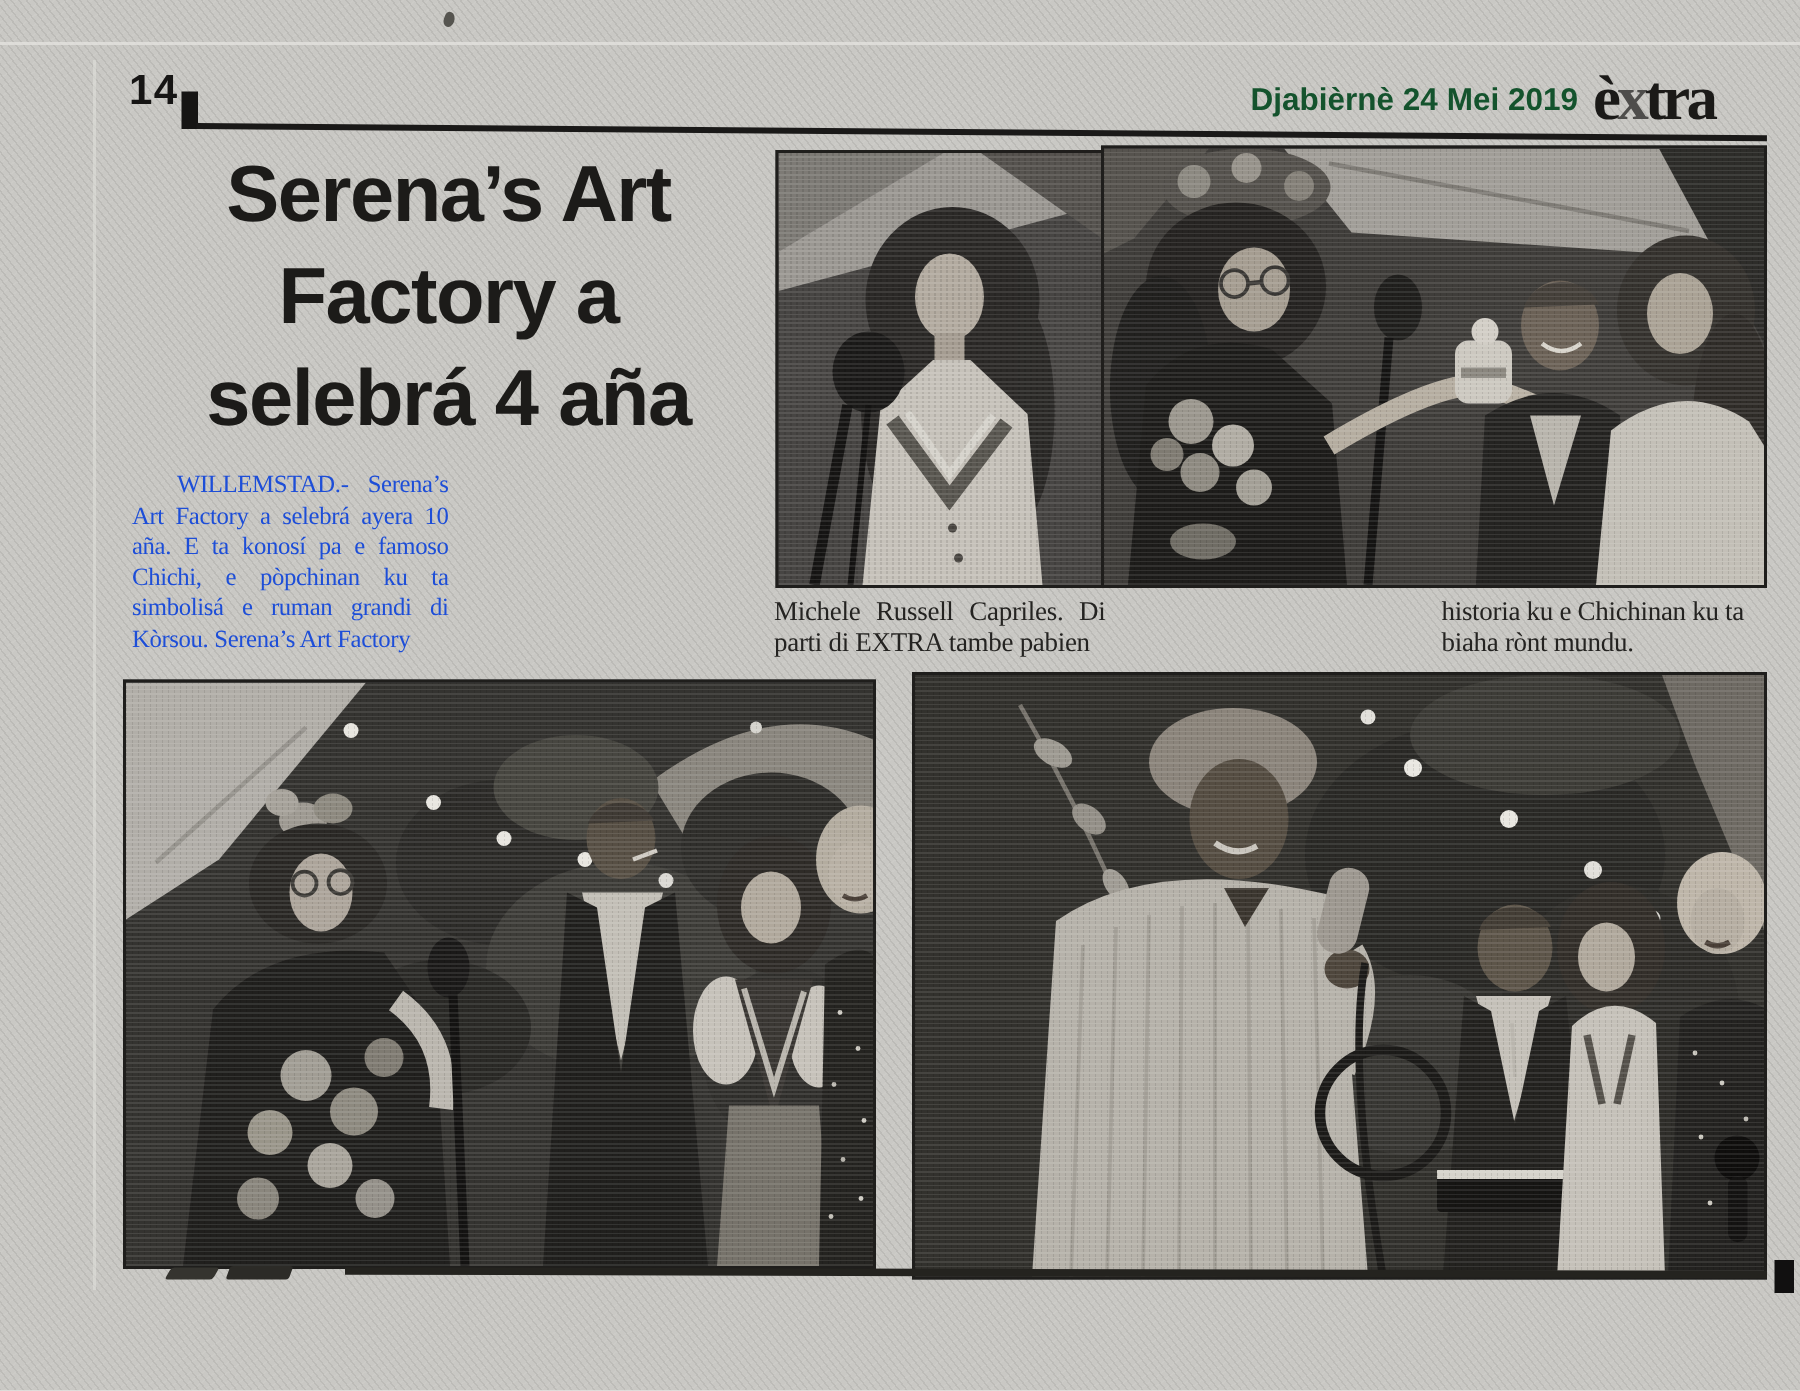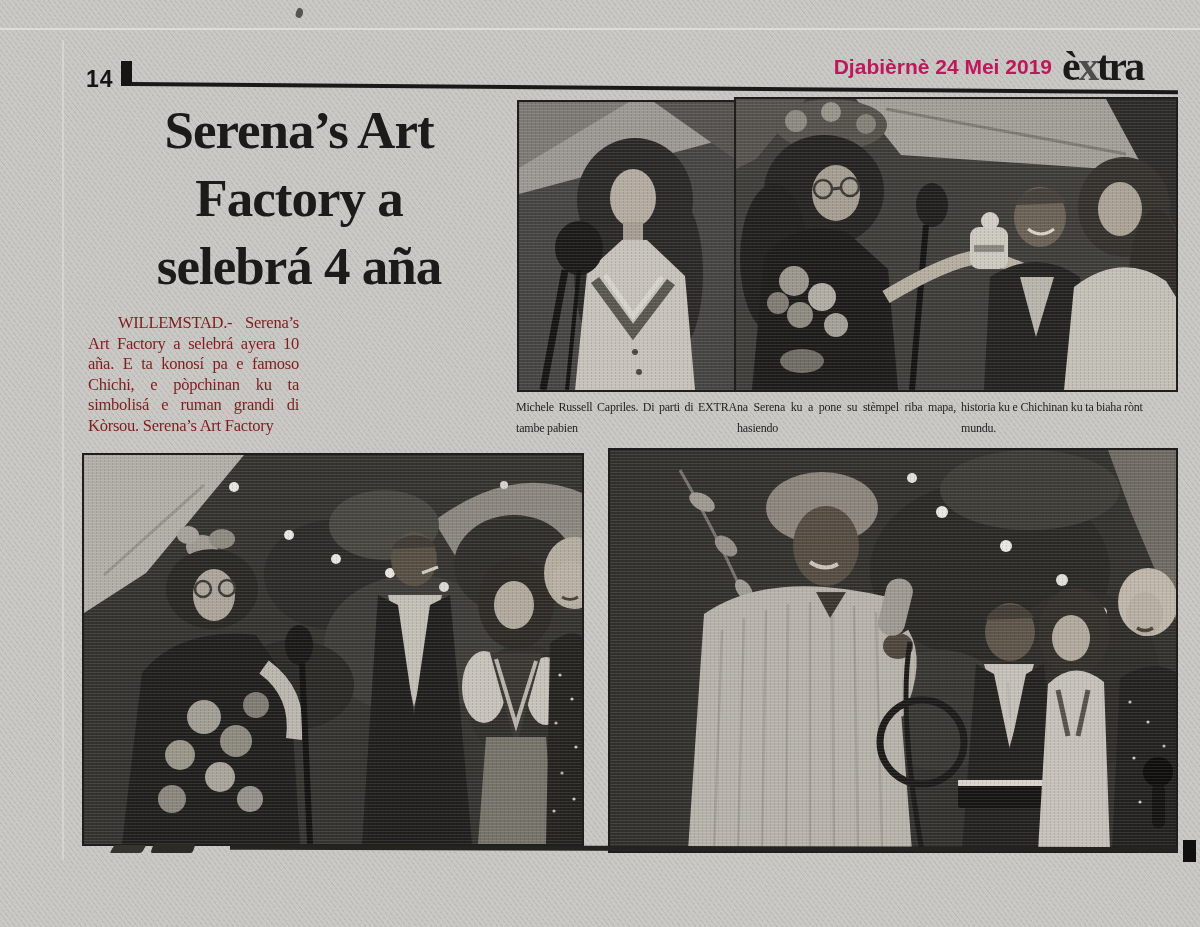--- a/index.html
+++ b/index.html
@@ -16,47 +16,47 @@
   }
   
   .sheet::before{
     content:"";position:absolute;inset:0;pointer-events:none;opacity:.06;
     background:
       repeating-linear-gradient(52deg,#000 0 1px,transparent 1px 4px),
       repeating-linear-gradient(-37deg,#fff 0 1px,transparent 1px 5px);
   }
   .abs{position:absolute;}
   
-  .pageno{left:86px;top:66px;font-family:"Liberation Sans",sans-serif;font-weight:bold;font-size:23px;color:#161514;letter-spacing:1px;}
+  .pageno{left:86px;top:44px;font-family:"Liberation Sans",sans-serif;font-weight:bold;font-size:28px;color:#161514;letter-spacing:1px;}
   .pageno-tab{left:121px;top:61px;width:11px;height:25px;background:#161514;}
   .top-rule{left:131px;top:82px;width:1047px;height:4px;background:#1a1918;transform:rotate(.45deg);transform-origin:left center;}
-  .edition-date{left:700px;top:55px;width:352px;text-align:right;font-family:"Liberation Sans",sans-serif;font-weight:bold;font-size:21px;color:#be185d;}
+  .edition-date{left:700px;top:55px;width:352px;text-align:right;font-family:"Liberation Sans",sans-serif;font-weight:bold;font-size:21px;color:#14532d;}
   .brand{left:1062px;top:42px;font-family:Liberation Serif, serif;font-weight:bold;font-size:42px;letter-spacing:-2.5px;color:#1b1a18;}
   .brand .bx{color:#4e4d4b;}
   
   .headline{left:88px;top:96px;width:422px;text-align:center;
-    font-family:Liberation Serif, serif;font-weight:bold;
+    font-family:Liberation Sans, sans-serif;font-weight:bold;
     font-size:53px;line-height:68px;letter-spacing:-1px;color:#1c1b19;}
   .headline span{display:block;}
   
-  .bodycol{top:313px;font-size:16.5px;line-height:20.6px;color:#7f1d1d;text-align:justify;letter-spacing:-.25px;}
+  .bodycol{top:313px;font-size:16.5px;line-height:20.6px;color:#1d4ed8;text-align:justify;letter-spacing:-.25px;}
   .col1{left:88px;width:211px;text-indent:30px;}
   .col2{left:303px;width:209px;}
   
   .photo{border:2px solid #1f1e1c;background:#434140;overflow:hidden;}
   .photo::after{content:"";position:absolute;inset:0;pointer-events:none;opacity:.09;
     background:repeating-linear-gradient(0deg,#fff 0 1px,transparent 1px 3px),
                repeating-linear-gradient(90deg,#000 0 1px,transparent 1px 4px);}
   .p-tm{left:517px;top:100px;width:217px;height:288px;}
   .p-tr{left:734px;top:97px;width:440px;height:291px;}
   .p-bl{left:82px;top:453px;width:498px;height:389px;}
   .p-br{left:608px;top:448px;width:566px;height:401px;}
   .photo svg{display:block;width:100%;height:100%;}
   
-  .caption{top:397px;font-size:12px;line-height:21px;color:#242321;letter-spacing:-.2px;}
+  .caption{top:397px;font-size:18px;line-height:21px;color:#242321;letter-spacing:-.2px;}
   .cap1{left:516px;width:221px;text-align:justify;}
   .cap2{left:737px;width:219px;text-align:justify;}
   .cap3{left:961px;width:218px;}
   
   .bottom-line{left:230px;top:846px;width:948px;height:5px;background:#24231f;transform:rotate(.15deg);}
   .blob1{left:112px;top:845px;width:32px;height:8px;background:#35342f;border-radius:2px;transform:skewX(-30deg);}
   .blob2{left:152px;top:844px;width:42px;height:9px;background:#2c2b27;border-radius:2px;transform:skewX(-20deg);}
   .corner-mark{left:1183px;top:840px;width:13px;height:22px;background:#111010;}
   .top-speck{left:296px;top:8px;width:7px;height:10px;background:#55544f;border-radius:40% 60% 50% 50%;transform:rotate(20deg);}
   .edge-top{left:0;top:28px;width:1200px;height:2px;background:#e3e2de;opacity:.8;}
@@ -141,21 +141,20 @@
         <ellipse cx="420" cy="190" rx="28" ry="80" fill="#2f2c28"></ellipse>
         <ellipse cx="384" cy="110" rx="22" ry="27" fill="#aaa295"></ellipse>
         <path d="M328,291 L338,188 Q385,152 430,182 L440,198 L440,291 Z" fill="#c3bfb7"></path>
         <rect x="234" y="128" width="38" height="42" rx="9" fill="#ccc8c0"></rect>
         <circle cx="254" cy="122" r="9" fill="#d2cec6"></circle>
         <rect x="238" y="146" width="30" height="7" fill="#8a867e"></rect>
       </svg>
     </div>
 
     <div class="abs caption cap1">Michele Russell Capriles. Di parti di EXTRA tambe pabien</div>
-    <div class="abs caption cap2">na Serena ku a pone su stèmpel riba mapa, hasiendo</div>
     <div class="abs caption cap3">historia ku e Chichinan ku ta biaha rònt mundu.</div>
 
     <div class="abs photo p-bl">
       <svg viewBox="0 0 498 389" preserveAspectRatio="none">
         <rect width="498" height="389" fill="#343330"></rect>
         <polygon points="0,0 160,0 62,118 0,158" fill="#b1aea8"></polygon>
         <line x1="20" y1="120" x2="120" y2="30" stroke="#96938d" stroke-width="3"></line>
         <path d="M350,66 Q428,8 498,38 L498,92 Q430,60 378,112 Z" fill="#8a867e"></path>
         <ellipse cx="250" cy="120" rx="70" ry="55" fill="#2c2b28"></ellipse>
         <ellipse cx="330" cy="190" rx="90" ry="70" fill="#3d3c38"></ellipse>

